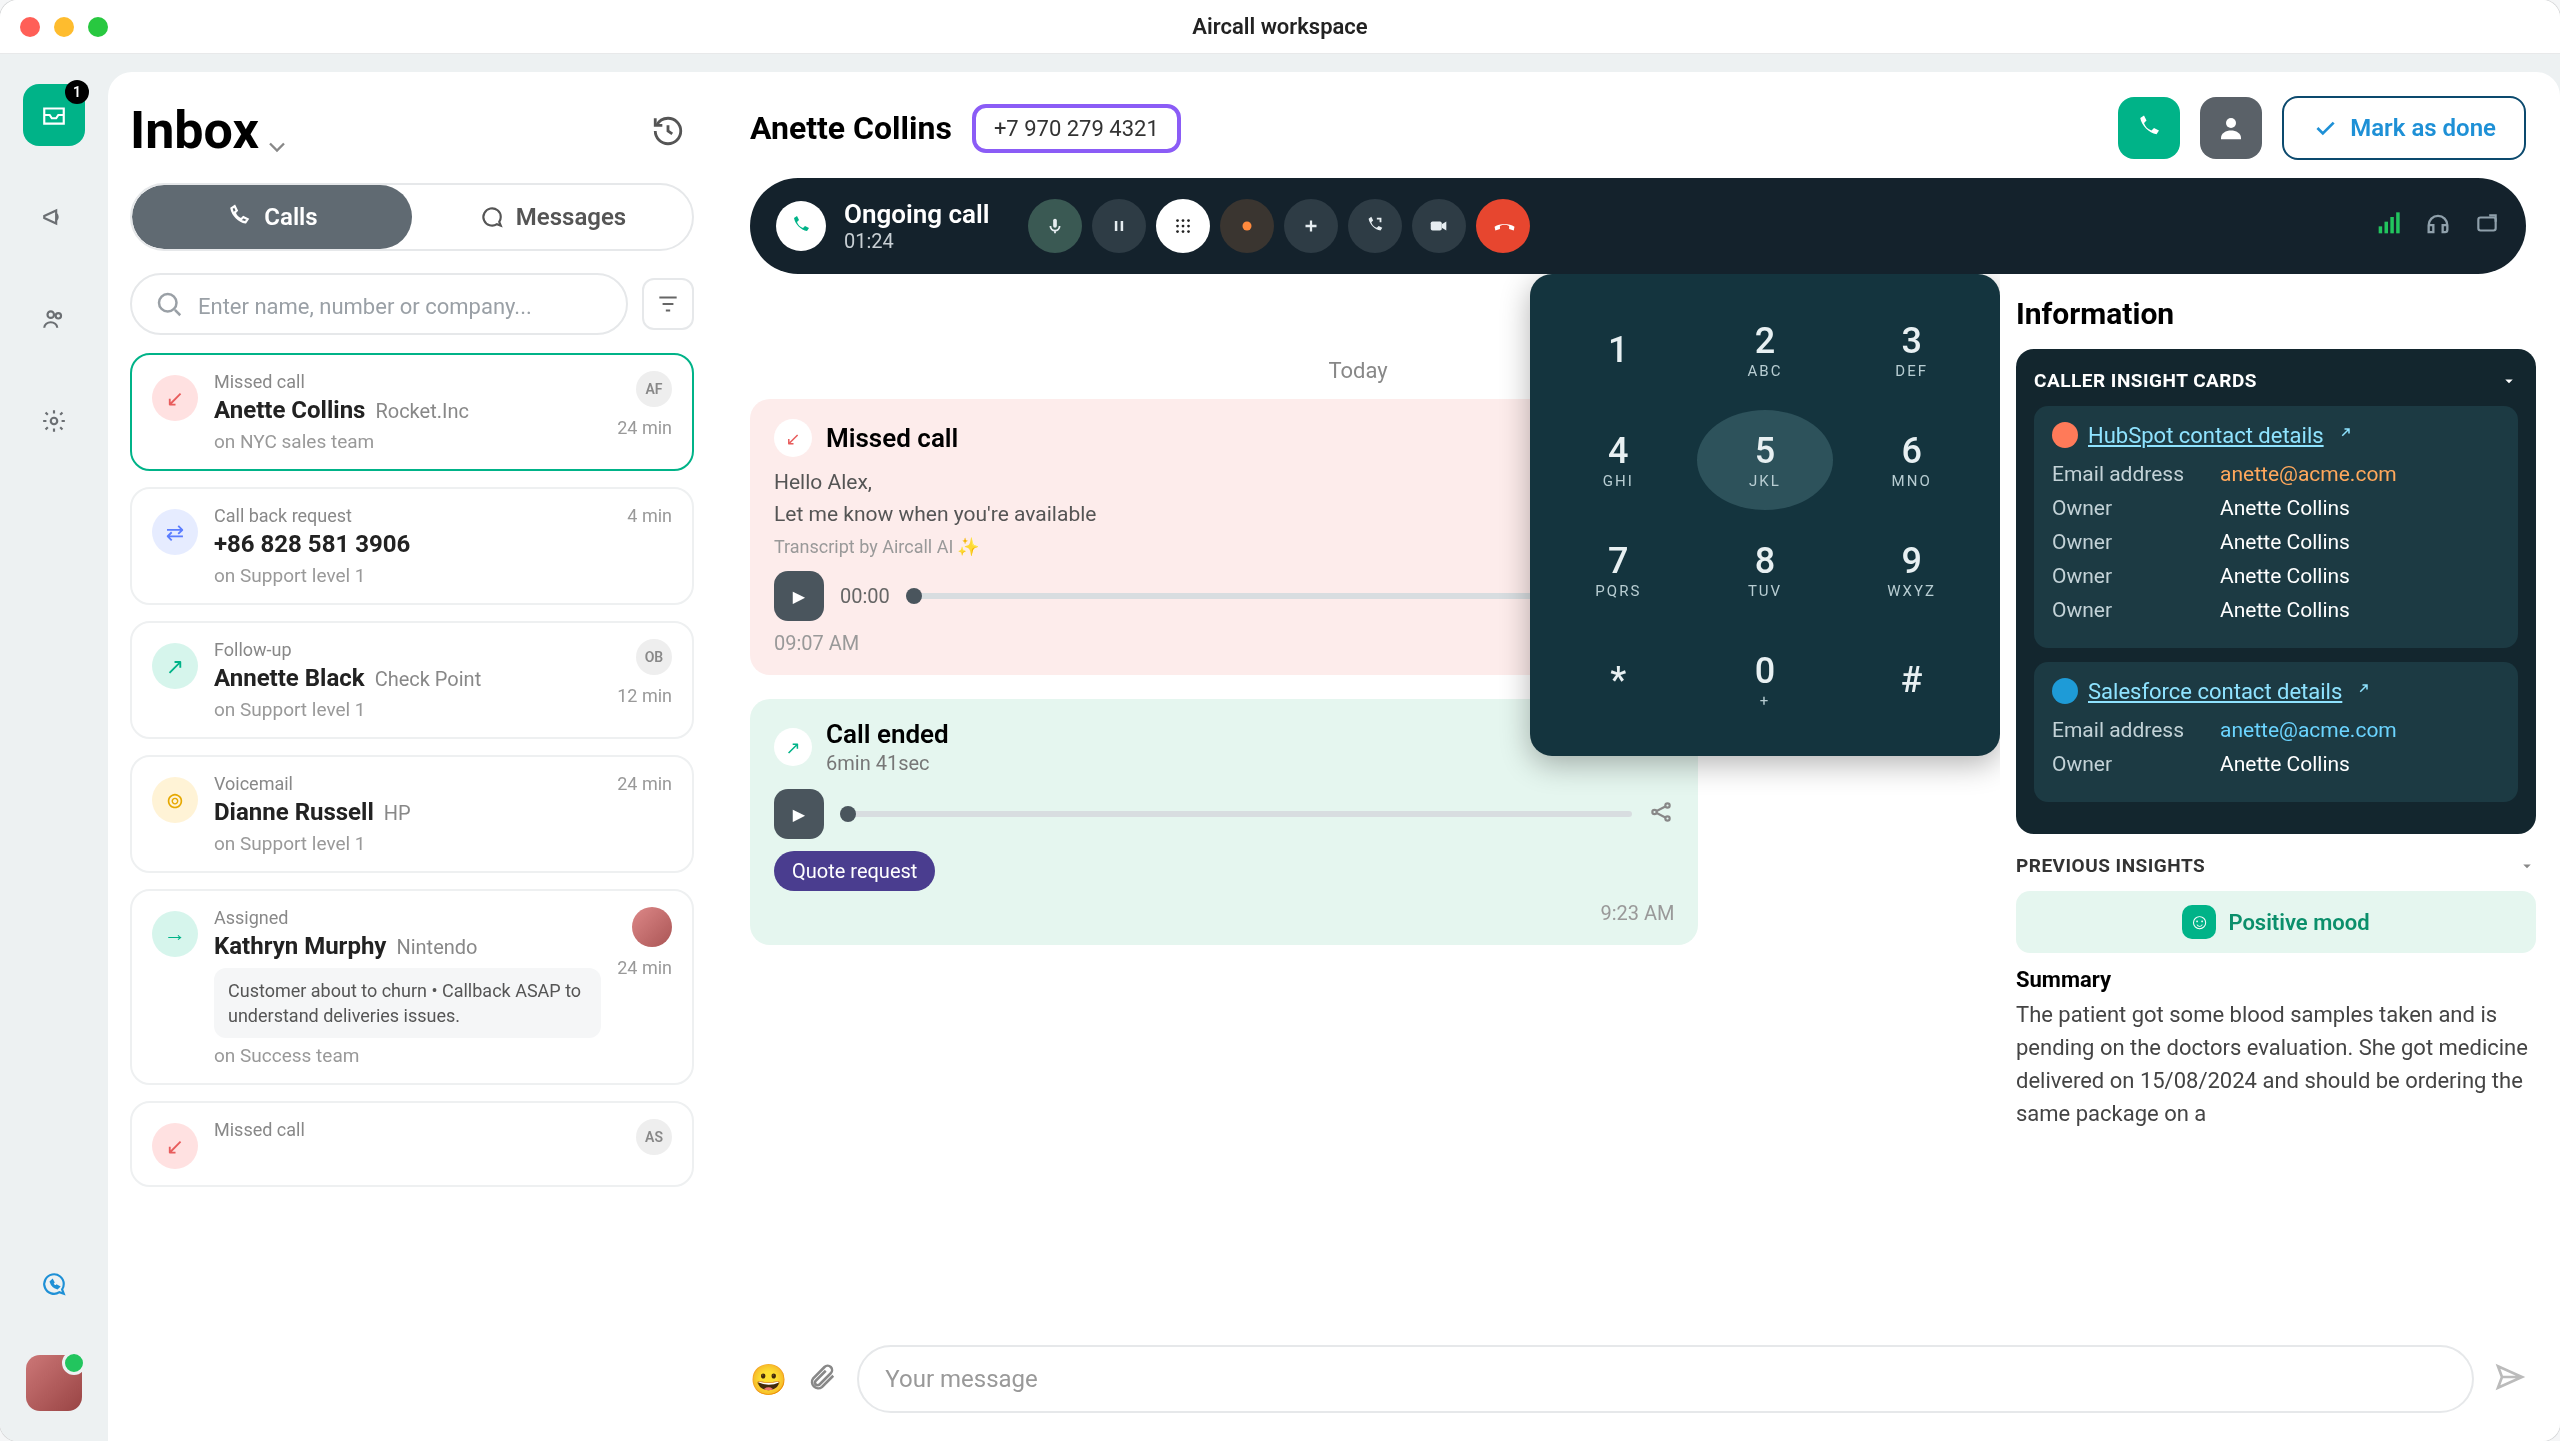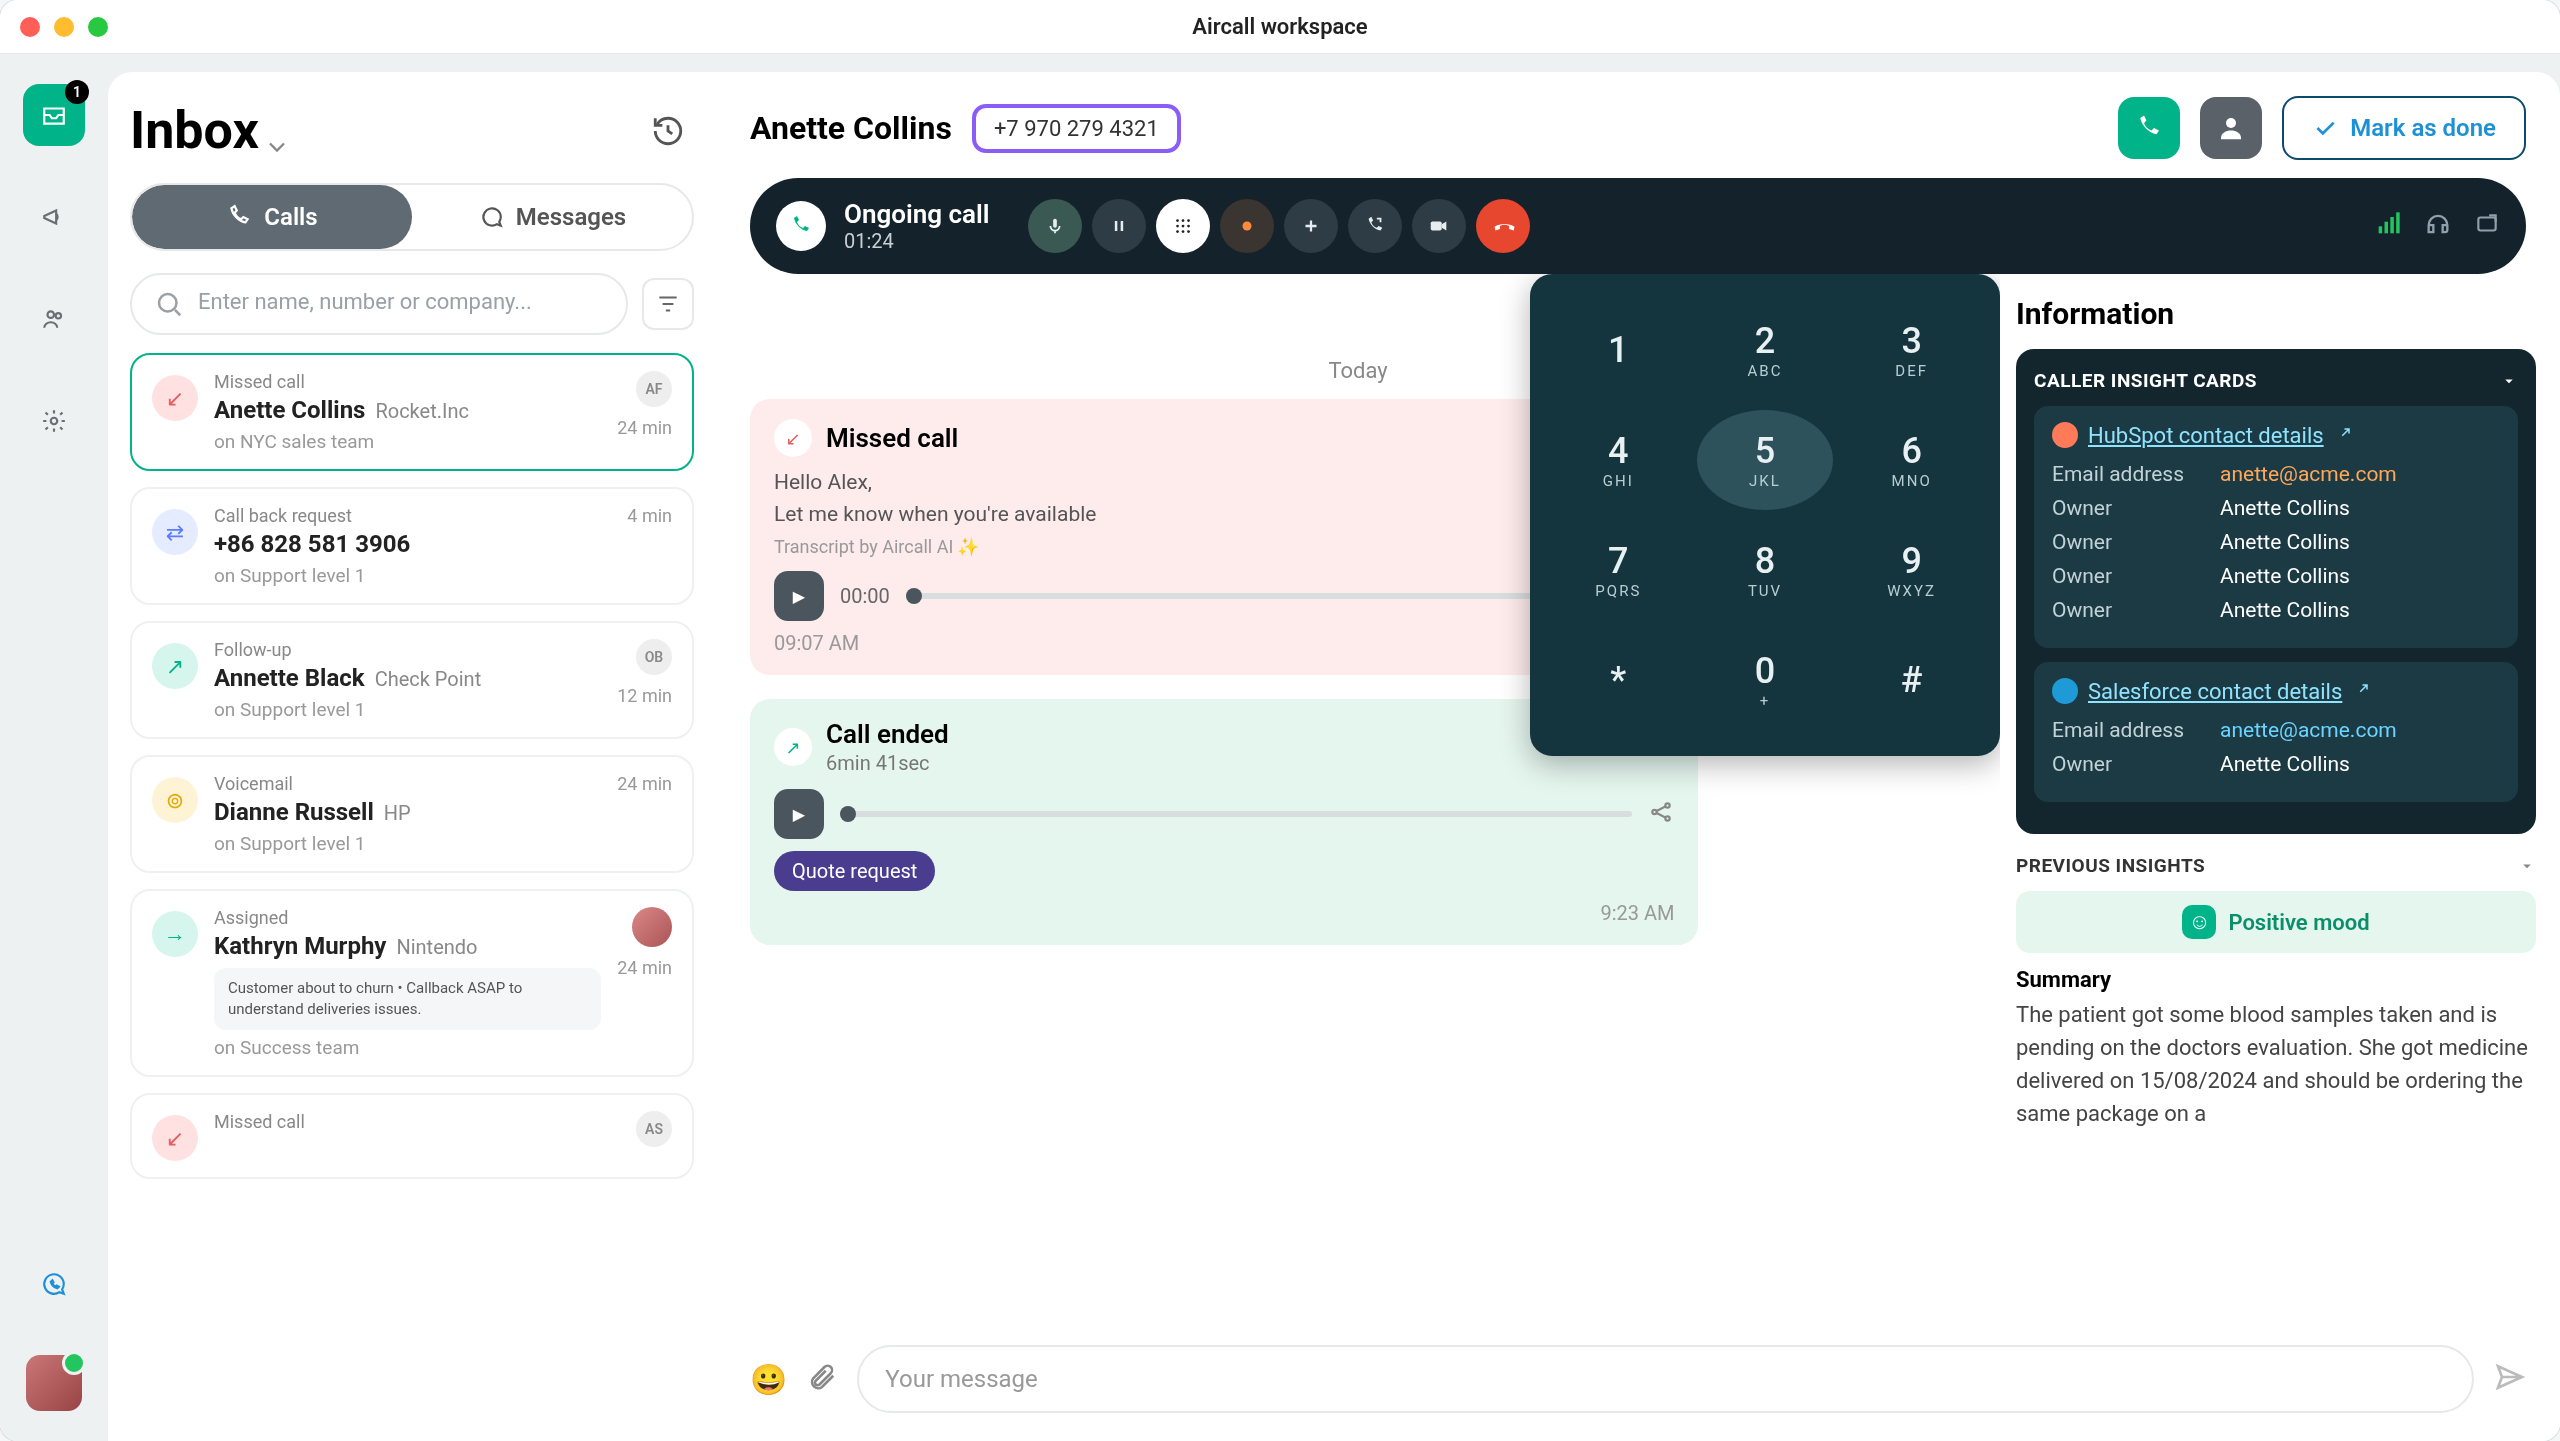--- a/index.html
+++ b/index.html
@@ -24,38 +24,38 @@
 
 .inbox { width: 608px; background: #fff; border-radius: 24px 0 0 0; margin-top: 18px; padding: 28px 22px 0 22px; display: flex; flex-direction: column; overflow: hidden; }
 .inbox-header { display: flex; align-items: center; justify-content: space-between; margin-bottom: 22px; }
 .inbox-title { font-size: 52px; font-weight: 700; display: flex; align-items: flex-end; gap: 4px; }
 .inbox-title svg { width: 28px; height: 28px; color: #888; }
 .history-btn { width: 52px; height: 52px; border-radius: 50%; display: flex; align-items: center; justify-content: center; color: #555; cursor: pointer; }
 .seg { display: flex; background: #fff; border: 2px solid #e6e8ea; border-radius: 40px; overflow: hidden; margin-bottom: 22px; }
 .seg-btn { flex: 1; padding: 18px 0; display: flex; align-items: center; justify-content: center; gap: 12px; font-size: 24px; font-weight: 600; color: #555; cursor: pointer; }
 .seg-btn.active { background: #606a72; color: #fff; border-radius: 40px; }
 .search-row { display: flex; gap: 14px; margin-bottom: 18px; align-items: center; }
-.search { flex: 1; border: 2px solid #e6e8ea; border-radius: 38px; padding: 14px 22px; display: flex; align-items: flex-start; gap: 14px; color: #9aa0a6; font-size: 22px; }
+.search { flex: 1; border: 2px solid #e6e8ea; border-radius: 38px; padding: 14px 22px; display: flex; align-items: flex-end; gap: 14px; color: #9aa0a6; font-size: 22px; }
 .filter-btn { width: 52px; height: 52px; border-radius: 12px; border: 2px solid #e6e8ea; display: flex; align-items: center; justify-content: center; color: #666; cursor: pointer; }
 .list { flex: 1; overflow: auto; display: flex; flex-direction: column; gap: 16px; padding-bottom: 20px; }
 .card { border: 2px solid #eef0f1; border-radius: 20px; padding: 16px 20px; display: flex; gap: 16px; cursor: pointer; }
 .card.active { border-color: #00b388; background: #fff; }
 .card-icon { width: 46px; height: 46px; border-radius: 50%; display: flex; align-items: center; justify-content: center; font-size: 22px; flex-shrink: 0; margin-top: 4px; }
 .ci-pink { background: #ffe1e1; color: #e85d5d; }
 .ci-blue { background: #e6ecff; color: #5b7dff; }
 .ci-teal { background: #d6f5ec; color: #00b388; }
 .ci-yellow { background: #fff3d6; color: #e6a800; }
 .card-body { flex: 1; }
 .card-tag { font-size: 18px; color: #888; margin-bottom: 4px; }
 .card-name { font-size: 24px; font-weight: 700; color: #222; display: inline; }
 .card-company { font-size: 20px; color: #888; margin-left: 10px; }
 .card-sub { font-size: 19px; color: #999; margin-top: 6px; }
 .card-meta { display: flex; flex-direction: column; align-items: flex-end; gap: 10px; font-size: 18px; color: #999; }
 .card-initials { width: 36px; height: 36px; border-radius: 50%; background: #eee; color: #888; font-size: 14px; display: flex; align-items: center; justify-content: center; font-weight: 600; }
-.card-note { background: #f5f6f7; border-radius: 12px; padding: 10px 14px; font-size: 15px; color: #555; margin-top: 8px; line-height: 1.4; }
+.card-note { background: #f5f6f7; border-radius: 12px; padding: 10px 14px; font-size: 18px; color: #555; margin-top: 8px; line-height: 1.4; }
 .card-avatar { width: 40px; height: 40px; border-radius: 50%; background: linear-gradient(135deg,#d88,#a55); }
 
 
 .main { flex: 1; background: #fff; border-radius: 0 24px 0 0; margin-top: 18px; display: flex; flex-direction: column; overflow: hidden; }
 .main-header { display: flex; align-items: center; gap: 20px; padding: 24px 34px 18px 34px; }
 .contact-name { font-size: 32px; font-weight: 700; }
 .phone-chip { border: 4px solid #8b5cf6; border-radius: 14px; padding: 8px 18px; font-size: 22px; color: #333; }
 .header-spacer { flex: 1; }
 .hbtn { width: 62px; height: 62px; border-radius: 16px; display: flex; align-items: center; justify-content: center; cursor: pointer; }
 .hbtn-green { background: #00b388; color: #fff; }

